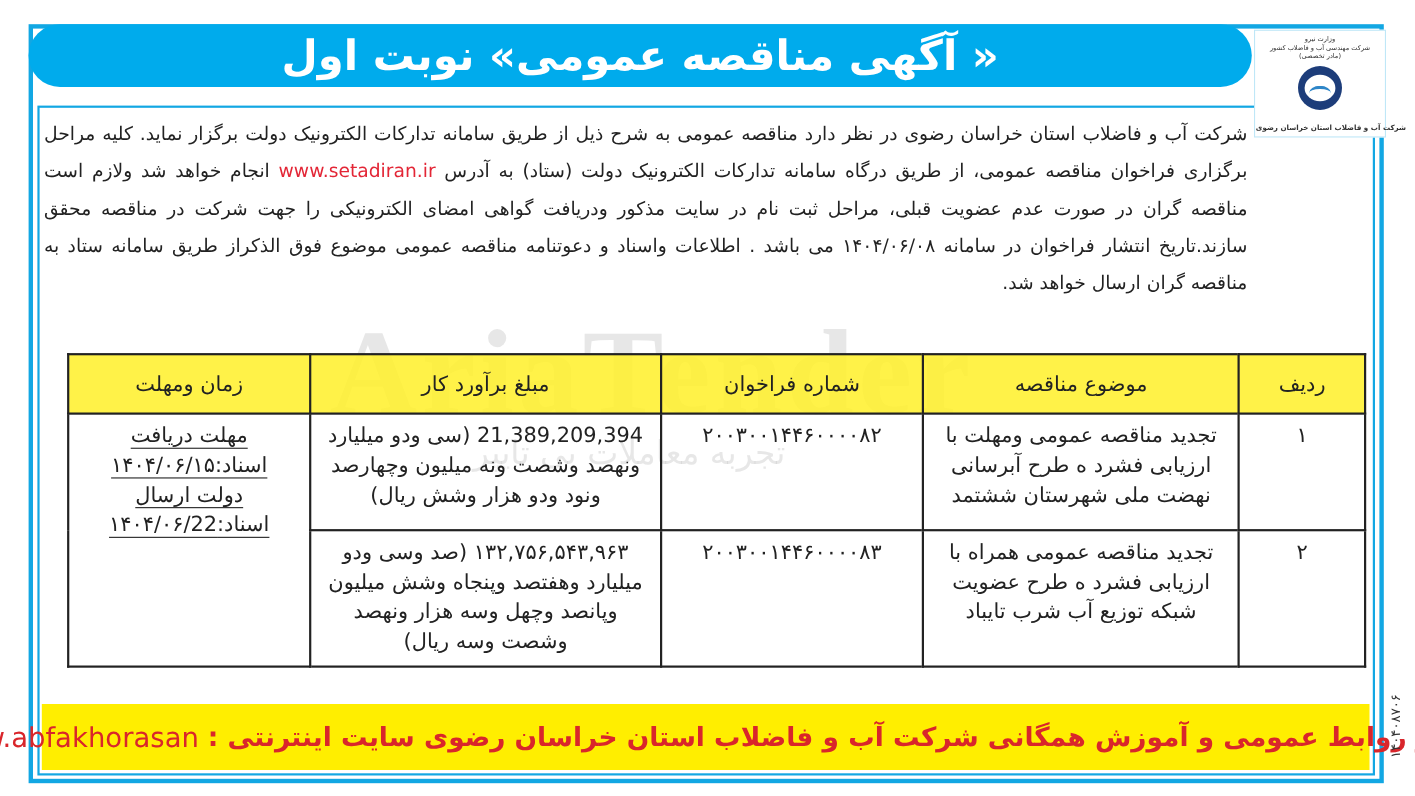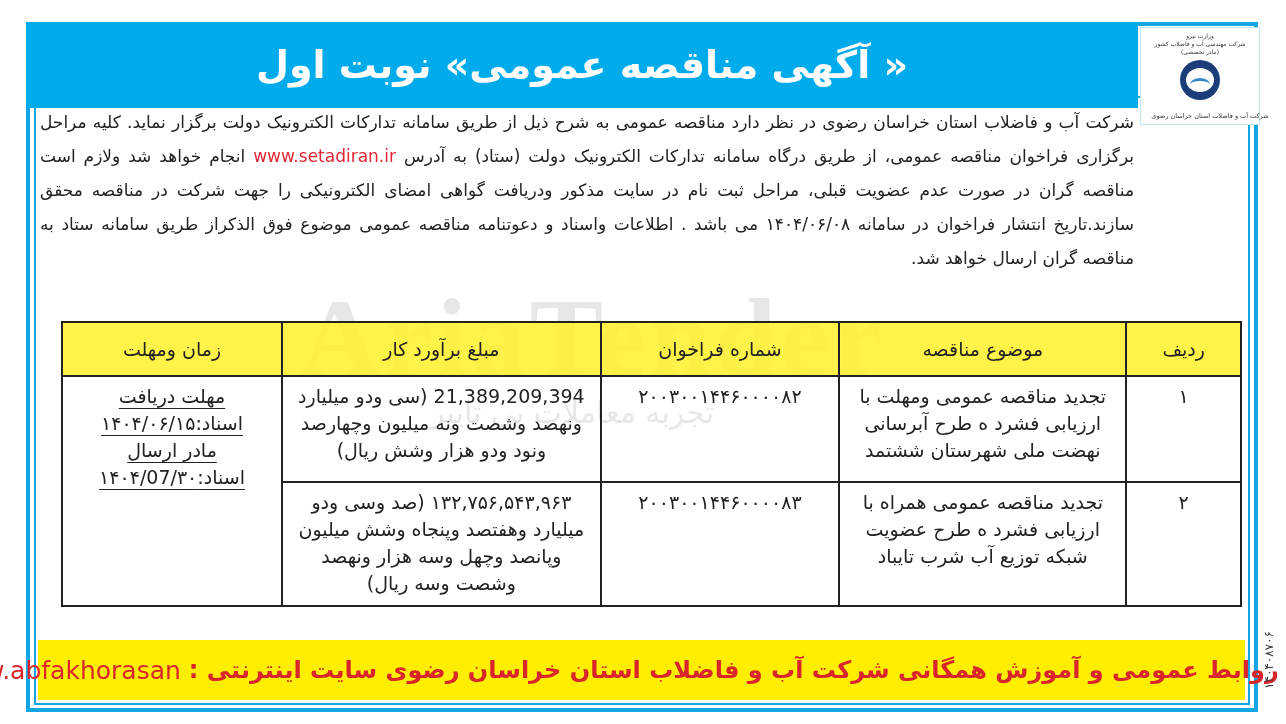--- a/index.html
+++ b/index.html
@@ -1,26 +1,26 @@
 <!DOCTYPE html>
 <html><head>
 <meta charset="utf-8">
 <style>
   html, body { margin:0; padding:0; background:#ffffff; }
   body { width:1286px; height:724px; position:relative; overflow:hidden; font-family:"DejaVu Sans", sans-serif; color:#222; }
   .frame-outer { position:absolute; left:26px; top:22px; width:1232px; height:690px; border:4px solid #12a7e3; box-sizing:border-box; }
   .frame-inner { position:absolute; left:34px; top:96px; width:1216px; height:609px; border:2px solid #12a7e3; box-sizing:border-box; }
-  .title-bar { position:absolute; left:26px; top:22px; width:1112px; height:86px; background:#00abec; display:flex; align-items:center; justify-content:center; }
+  .title-bar { position:absolute; left:26px; top:22px; width:1112px; height:57px; background:#00abec; display:flex; align-items:center; justify-content:center;border-radius:31px; }
   .title-bar span { color:#fff; font-weight:bold; font-size:38px; direction:rtl; letter-spacing:0; }
   .logo-box { position:absolute; left:1140px; top:27px; width:118px; height:96px; background:#fff; border:1px solid #bfe7f7; display:flex; flex-direction:column; align-items:center; }
   .logo-top { font-size:6px; color:#333; text-align:center; line-height:8px; direction:rtl; margin-top:4px; }
   .logo-circle { width:40px; height:40px; border-radius:50%; background:#1d3d7a; margin-top:4px; position:relative; overflow:hidden; }
   .logo-circle::after { content:""; position:absolute; left:6px; top:8px; width:28px; height:24px; border-radius:50%; background:#fff; }
   .logo-wave { position:absolute; left:10px; top:18px; width:20px; height:10px; border-top:3px solid #2e86c8; border-radius:50% 50% 0 0; z-index:2; }
-  .logo-caption { position:absolute; left:1136px; top:112px; width:148px; font-size:6.5px; color:#333; direction:rtl; text-align:center; }
+  .logo-caption { position:absolute; left:1136px; top:112px; width:148px; font-size:6.5px; color:#333; direction:rtl; text-align:center;font-weight:bold; }
   .intro { position:absolute; left:40px; top:105px; width:1094px; direction:rtl; text-align:justify; text-align-last:right; font-size:17px; line-height:34px; color:#222; }
   .intro p { margin:0; }
   .intro .link { color:#e32636; direction:ltr; unicode-bidi:embed; }
   .watermark { position:absolute; left:300px; top:275px; font-family:Liberation Serif, serif; font-weight:bold; font-size:110px; color:rgba(120,120,120,0.18); letter-spacing:4px; pointer-events:none; }
   .watermark-sub { position:absolute; left:430px; top:395px; font-size:30px; color:rgba(120,120,120,0.18); direction:rtl; letter-spacing:18px; pointer-events:none; }
   table.tenders { position:absolute; left:61px; top:321px; width:1181px; border-collapse:collapse; direction:rtl; font-size:19px; color:#222; }
   table.tenders th, table.tenders td { border:2px solid #222; vertical-align:top; text-align:center; }
   table.tenders th { background:rgba(255,240,40,0.85); height:52px; font-weight:normal; vertical-align:middle; padding:0 24px; }
   table.tenders td { line-height:27px; padding:6px 8px; }
   .col-row { width:76px; } .col-subject { width:330px;margin-top:23px; } .col-number { width:218px; } .col-amount { width:346px; } .col-time { width:199px; }
@@ -73,22 +73,22 @@
   </thead>
   <tbody>
     <tr class="row1">
       <td>۱</td>
       <td>تجدید مناقصه عمومی ومهلت با ارزیابی فشرد ه طرح آبرسانی نهضت ملی شهرستان ششتمد</td>
       <td class="num">۲۰۰۳۰۰۱۴۴۶۰۰۰۰۸۲</td>
       <td>21,389,209,394 (سی ودو میلیارد ونهصد وشصت ونه میلیون وچهارصد ونود ودو هزار وشش ریال)</td>
       <td rowspan="2">
         <div class="deadline">مهلت دریافت</div>
         <div class="deadline">اسناد:۱۴۰۴/۰۶/۱۵</div>
-        <div class="deadline">مادر ارسال</div>
-        <div class="deadline">اسناد:۱۴۰۴/07/۳۰</div>
+        <div class="deadline">دولت ارسال</div>
+        <div class="deadline">اسناد:۱۴۰۴/۰۶/22</div>
       </td>
     </tr>
     <tr class="row2">
       <td>۲</td>
       <td>تجدید مناقصه عمومی همراه با ارزیابی فشرد ه طرح عضویت شبکه توزیع آب شرب تایباد</td>
       <td class="num">۲۰۰۳۰۰۱۴۴۶۰۰۰۰۸۳</td>
       <td>۱۳۲,۷۵۶,۵۴۳,۹۶۳ (صد وسی ودو میلیارد وهفتصد وپنجاه وشش میلیون وپانصد وچهل وسه هزار ونهصد وشصت وسه ریال)</td>
     </tr>
   </tbody>
 </table>

